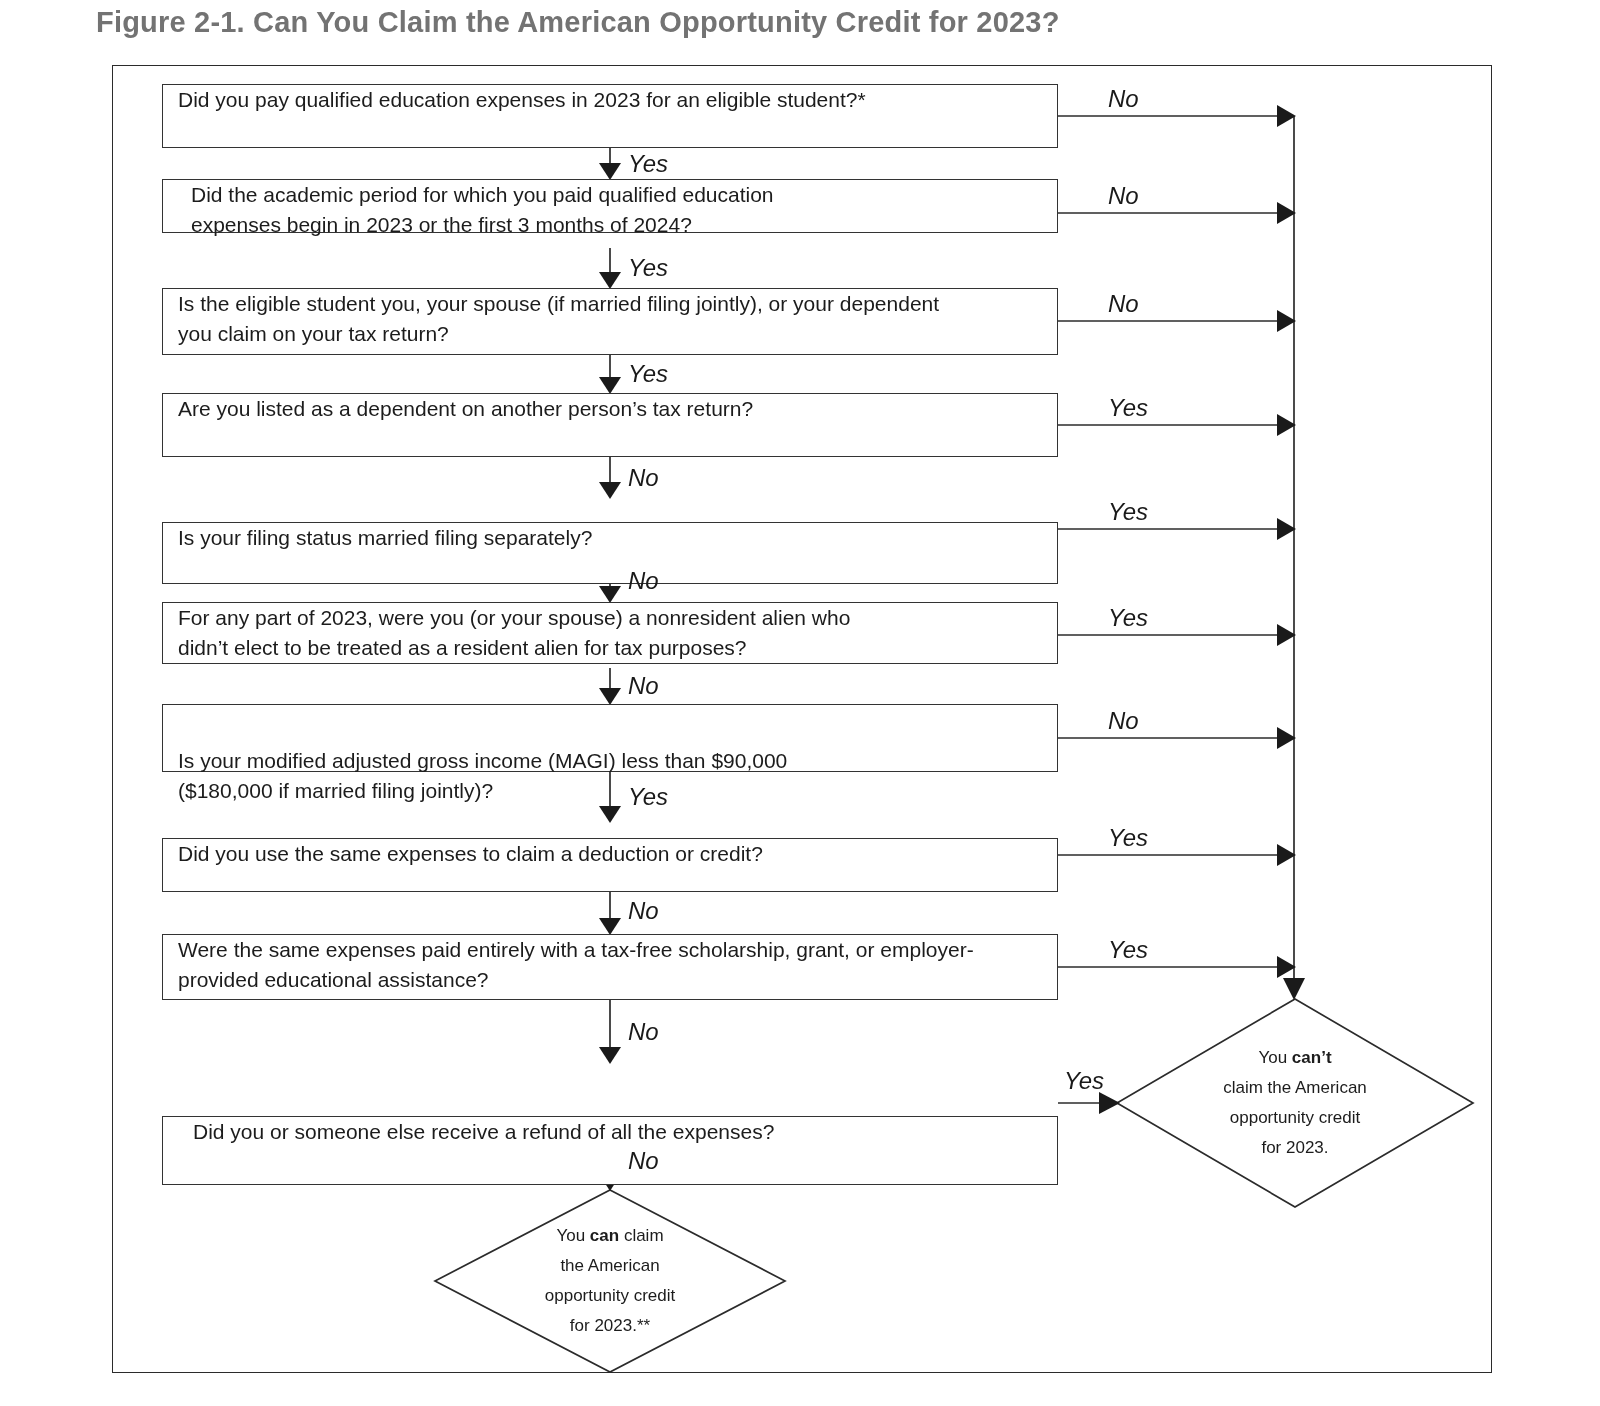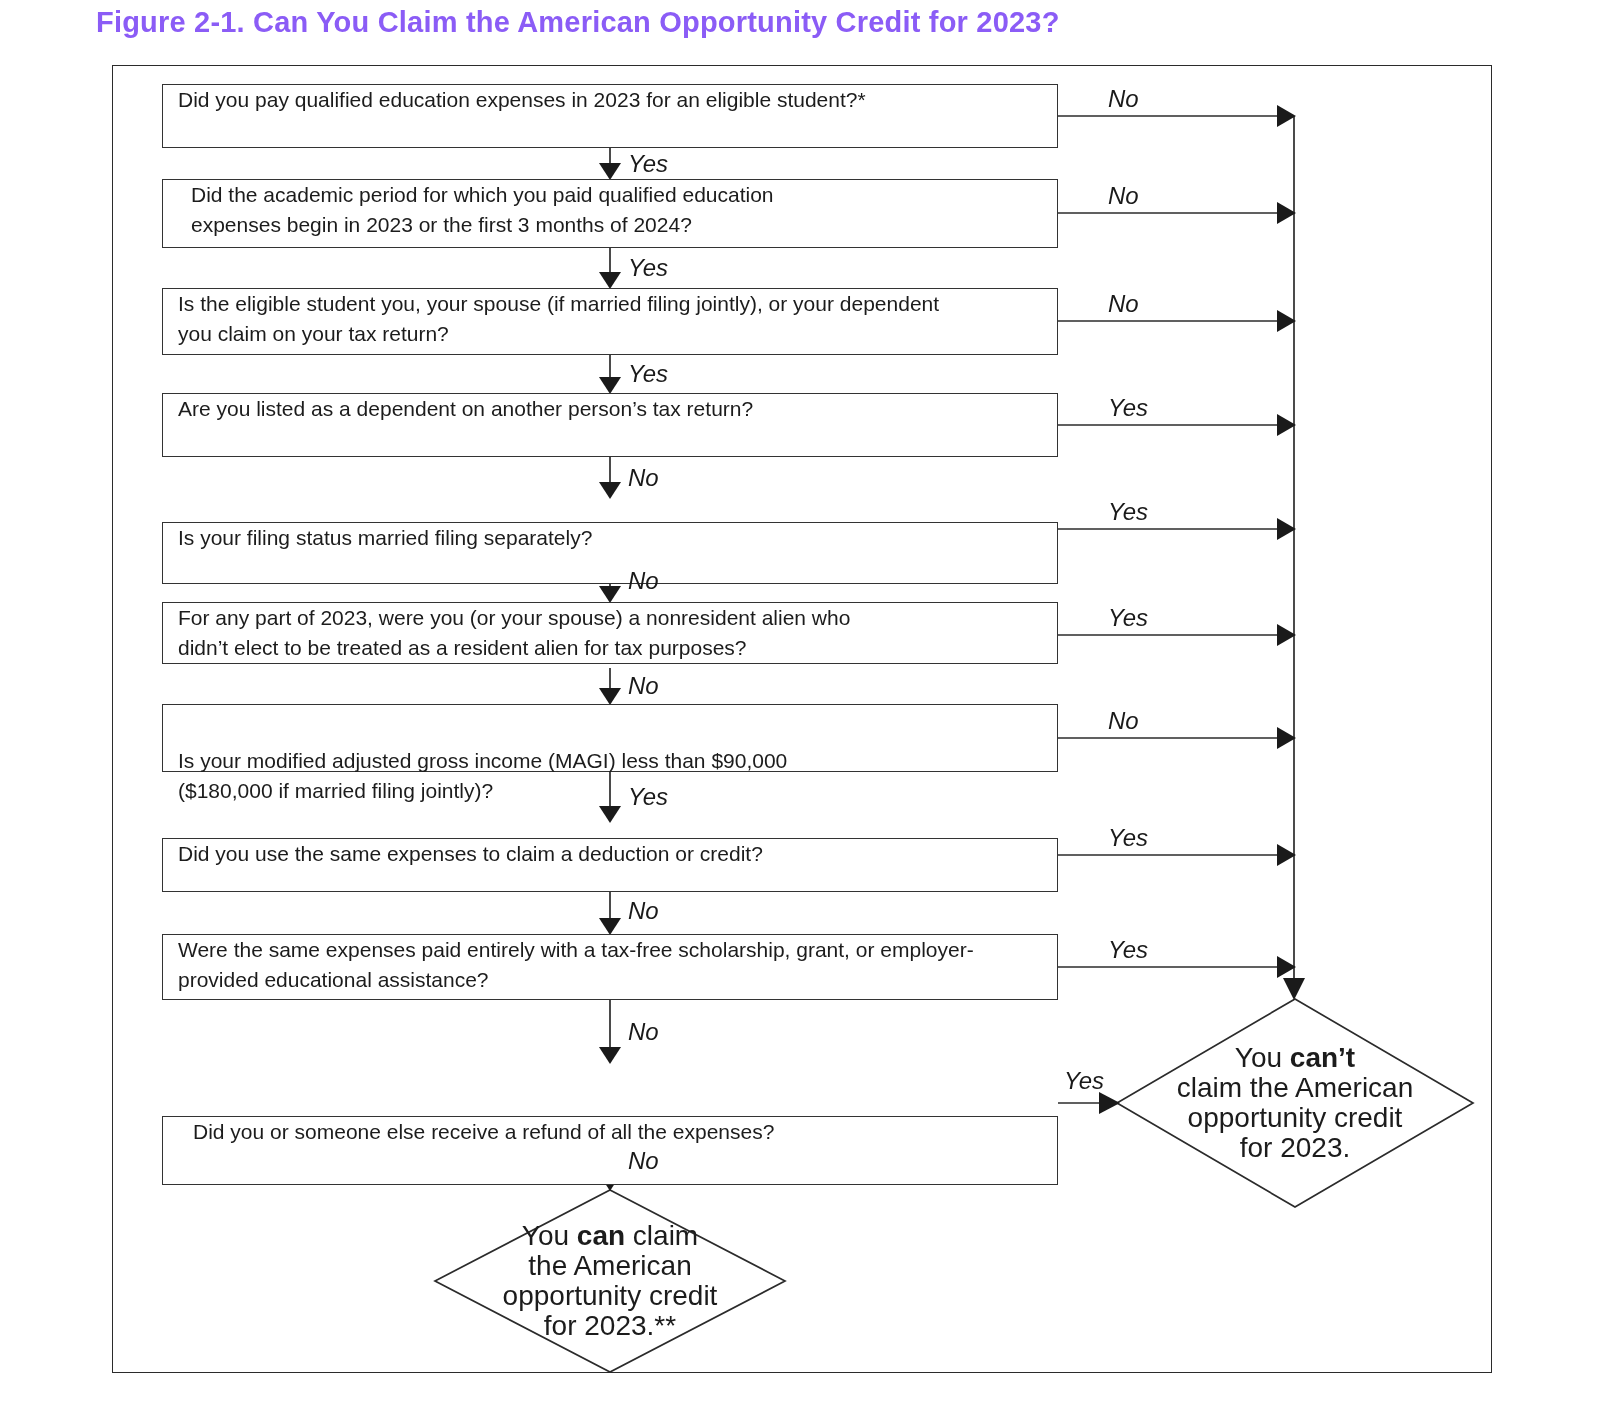--- a/index.html
+++ b/index.html
@@ -7,21 +7,21 @@
     position:relative;
     width:1600px;height:1406px;
     background:#ffffff;
     font-family:"Liberation Sans", sans-serif;
     color:#1a1a1a;
     overflow:hidden;
   }
   .title{
     position:absolute;left:96px;top:6px;
     margin:0;
-    font-size:29px;font-weight:700;color:#8b5cf6;
+    font-size:29px;font-weight:700;color:#737373;
     letter-spacing:0.2px;
   }
   .frame{
     position:absolute;left:112px;top:65px;width:1378px;height:1306px;
     border:1.6px solid #2b2b2b;background:#ffffff;
   }
   .connectors{
     position:absolute;left:0;top:0;width:1600px;height:1406px;
     pointer-events:none;
   }
@@ -33,21 +33,21 @@
     padding-left:15px;padding-right:6px;
     font-size:21px;line-height:30px;color:#1c1c1c;
   }
   .lbl{
     position:absolute;
     font-size:24px;font-style:italic;color:#1a1a1a;
     white-space:nowrap;
   }
   .outcome-text{
     position:absolute;width:300px;
-    font-size:28px;line-height:30px;text-align:center;color:#1c1c1c;
+    font-size:17px;line-height:30px;text-align:center;color:#1c1c1c;
   }
   .outcome-text b{font-weight:700;}
 </style>
 </head>
 <body>
 
 <div class="page">
 
   <h1 class="title">Figure 2-1. Can You Claim the American Opportunity Credit for 2023?</h1>
 
@@ -109,21 +109,21 @@
       <polygon points="599,806 621,806 610,823"></polygon>
       <polygon points="599,918 621,918 610,935"></polygon>
       <polygon points="599,1047 621,1047 610,1064"></polygon>
       <polygon points="599,1174 621,1174 610,1191"></polygon>
     </g>
   </svg>
 
   <div class="qbox" style="top:84px;height:64px;">
       <span>Did you pay qualified education expenses in 2023 for an eligible student?*</span>
     </div>
-  <div class="qbox" style="top:179px;height:69px;padding-left:28px;">
+  <div class="qbox" style="top:179px;height:54px;padding-left:28px;">
       <span style="max-width:660px;">Did the academic period for which you paid qualified education expenses begin in 2023 or the first 3 months of 2024?</span>
     </div>
   <div class="qbox" style="top:288px;height:67px;">
       <span style="max-width:800px;">Is the eligible student you, your spouse (if married filing jointly), or your dependent you claim on your tax return?</span>
     </div>
   <div class="qbox" style="top:393px;height:64px;">
       <span>Are you listed as a dependent on another person’s tax return?</span>
     </div>
   <div class="qbox" style="top:522px;height:62px;">
       <span>Is your filing status married filing separately?</span>

